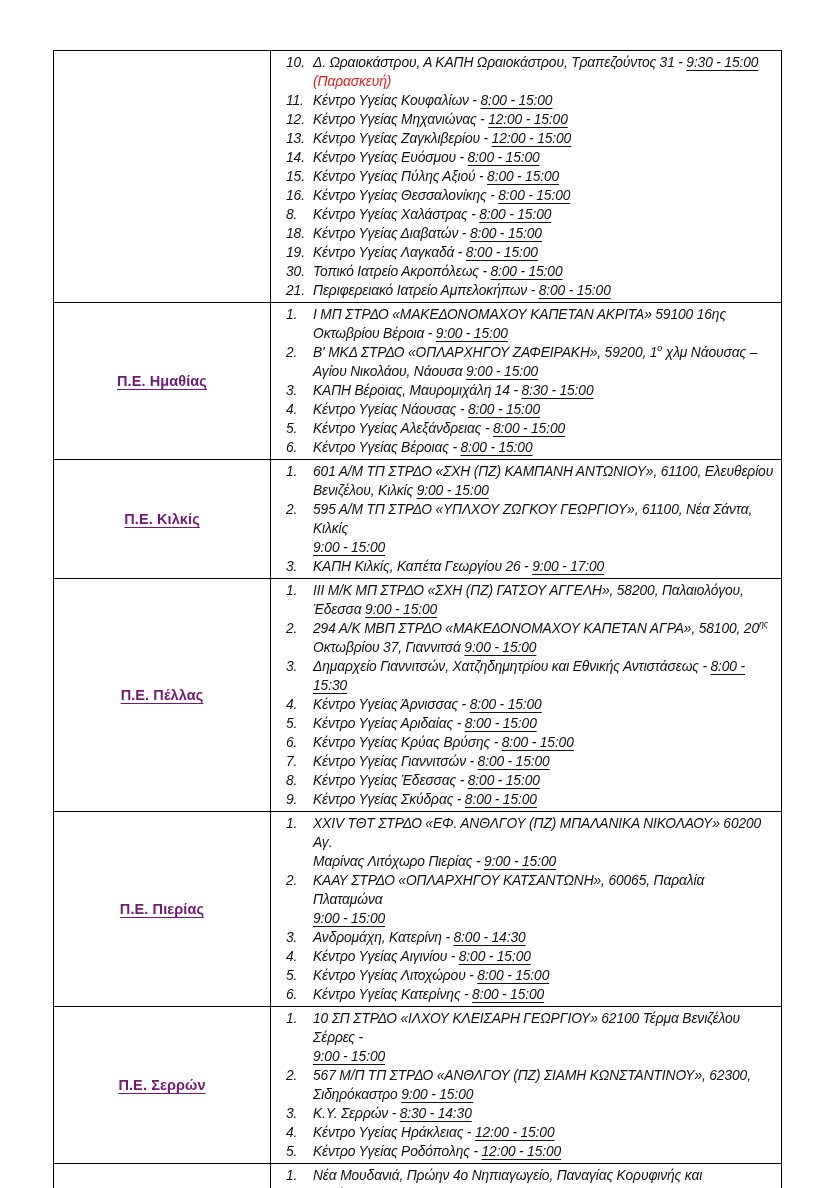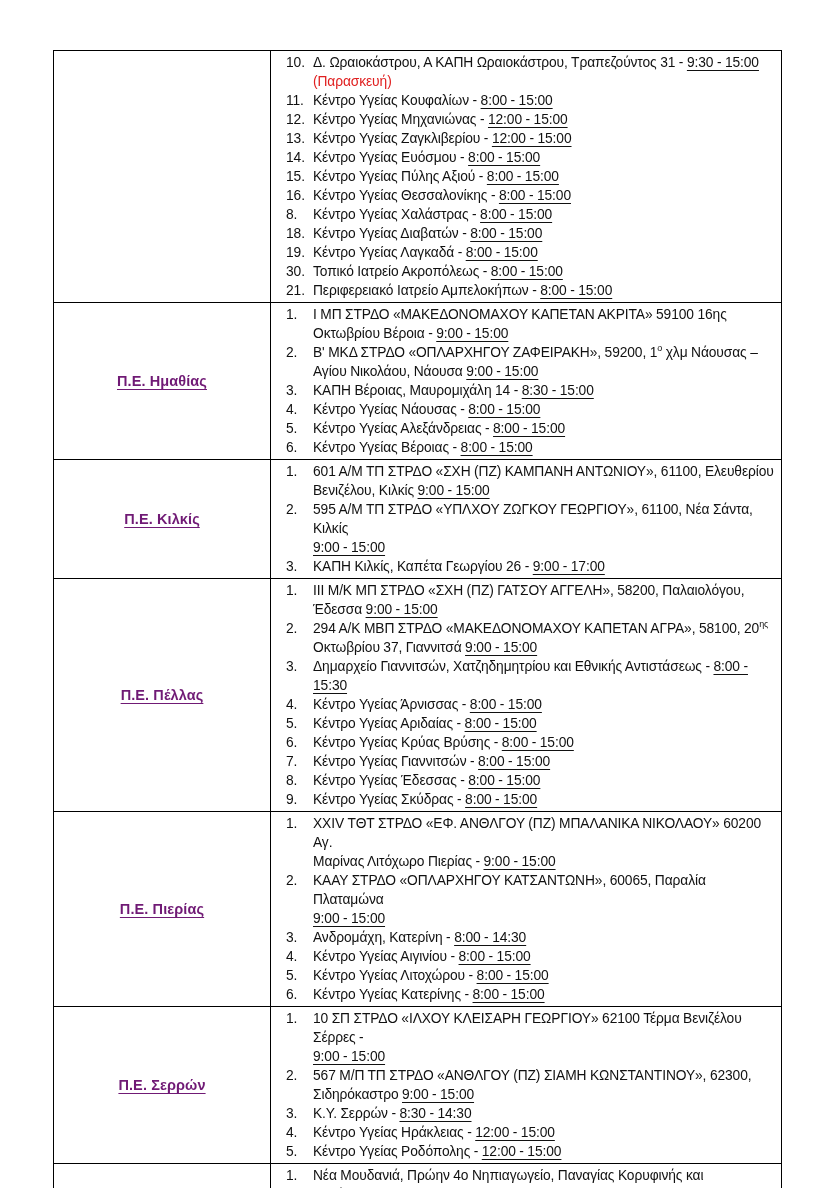--- a/index.html
+++ b/index.html
@@ -24,21 +24,21 @@
     padding:2px 5px 2px 13px;
   }
   .region-link{
     color:#701a75;font-weight:bold;font-size:14.5px;
     text-decoration:underline;text-underline-offset:3px;text-decoration-thickness:1.3px;
     letter-spacing:0.1px;
     cursor:pointer;
   }
   .list-item{
     display:flex;align-items:flex-start;
-    font-size:13.8px;line-height:19px;letter-spacing:-0.1px;
+    font-size:13.8px;line-height:19px;letter-spacing:-0.1px;font-style:italic;
   }
   .item-number{
     flex:0 0 29px;width:29px;padding-left:2px;box-sizing:border-box;
   }
   .item-text{
     flex:1;white-space:pre-wrap;word-spacing:-0.2px;
   }
   .seg-u{
     text-decoration:underline;text-underline-offset:3px;text-decoration-thickness:1.3px;
   }

